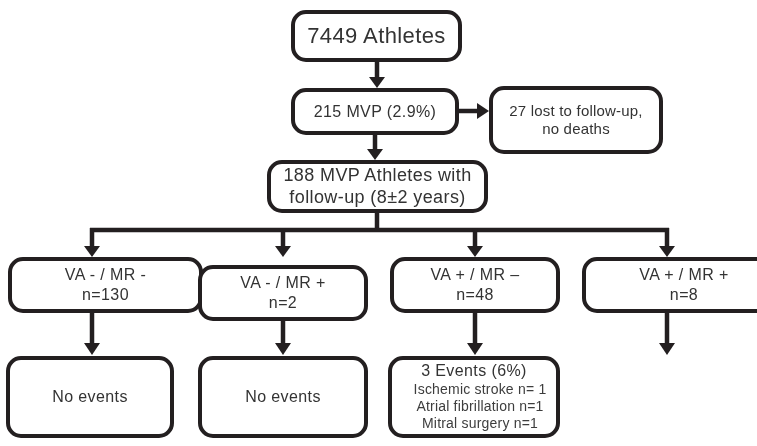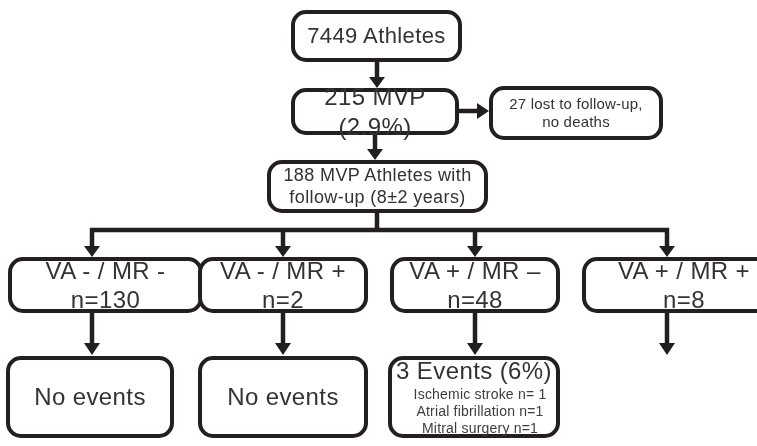--- a/index.html
+++ b/index.html
@@ -20,33 +20,33 @@
     background: #ffffff;
     display: flex;
     flex-direction: column;
     align-items: center;
     justify-content: center;
     text-align: center;
     letter-spacing: 0.4px;
     line-height: 1.22;
   }
   .txt-xl { font-size: 22px; }
-  .txt-lg { font-size: 24px; }
+  .txt-lg { font-size: 16px; }
   .txt-md { font-size: 18px; }
   .txt-sm { font-size: 15px; letter-spacing: 0.2px; }
   .txt-xs { font-size: 14px; letter-spacing: 0.2px; line-height: 1.24; color: #3d3d3d; margin-left: 12px; }
 
   #box-athletes  { left: 291px; top: 10px;  width: 171px; height: 52px; }
   #box-mvp       { left: 291px; top: 88px;  width: 168px; height: 47px; }
-  #box-lost      { left: 489px; top: 86px;  width: 174px; height: 54px; }
+  #box-lost      { left: 489px; top: 86px;  width: 174px; height: 68px; }
   #box-followup  { left: 267px; top: 160px; width: 221px; height: 53px; }
 
   .branch-box  { top: 257px; height: 56px; }
   #branch-0 { left: 8px;   width: 195px; }
-  #branch-1 { left: 198px; width: 170px; }
+  #branch-1 { left: 198px; width: 170px; margin-top: 8px; }
   #branch-2 { left: 390px; width: 170px; }
   #branch-3 { left: 582px; width: 204px; }
 
   .outcome-box { top: 356px; height: 82px; }
   #outcome-0 { left: 6px;   width: 168px; }
   #outcome-1 { left: 198px; width: 170px; }
   #outcome-2 { left: 388px; width: 172px; }
   #outcome-3 { left: 582px; width: 169px; }
 
   #connectors {

